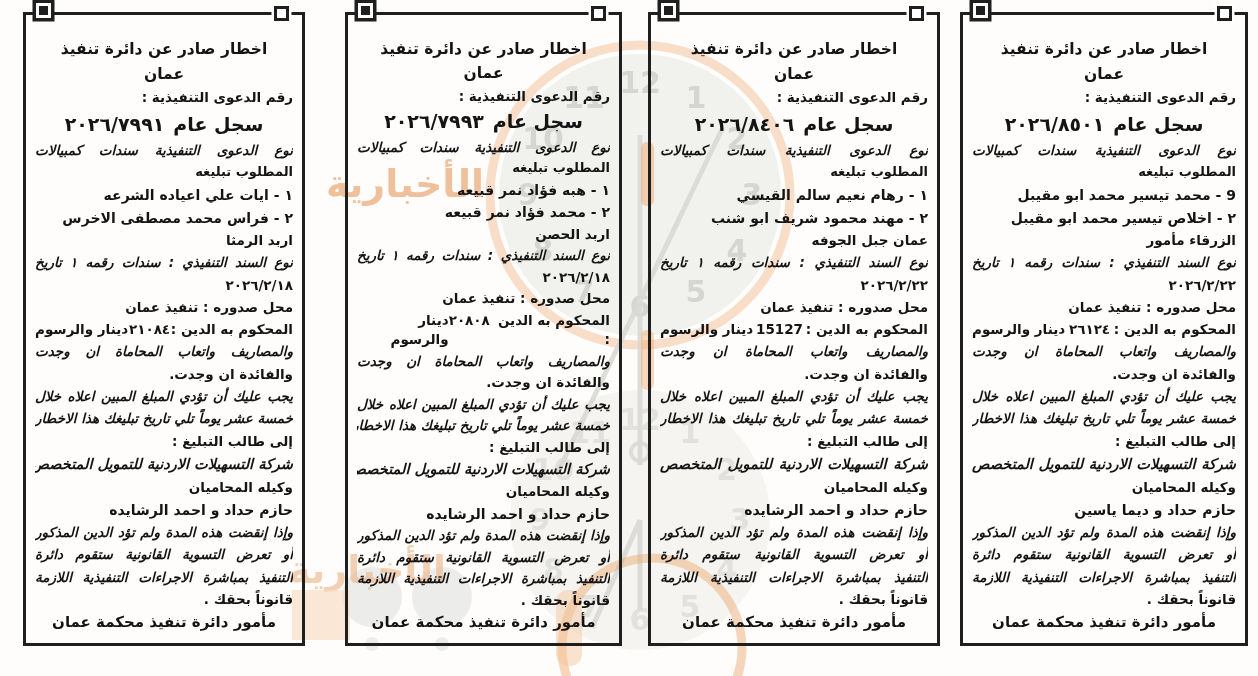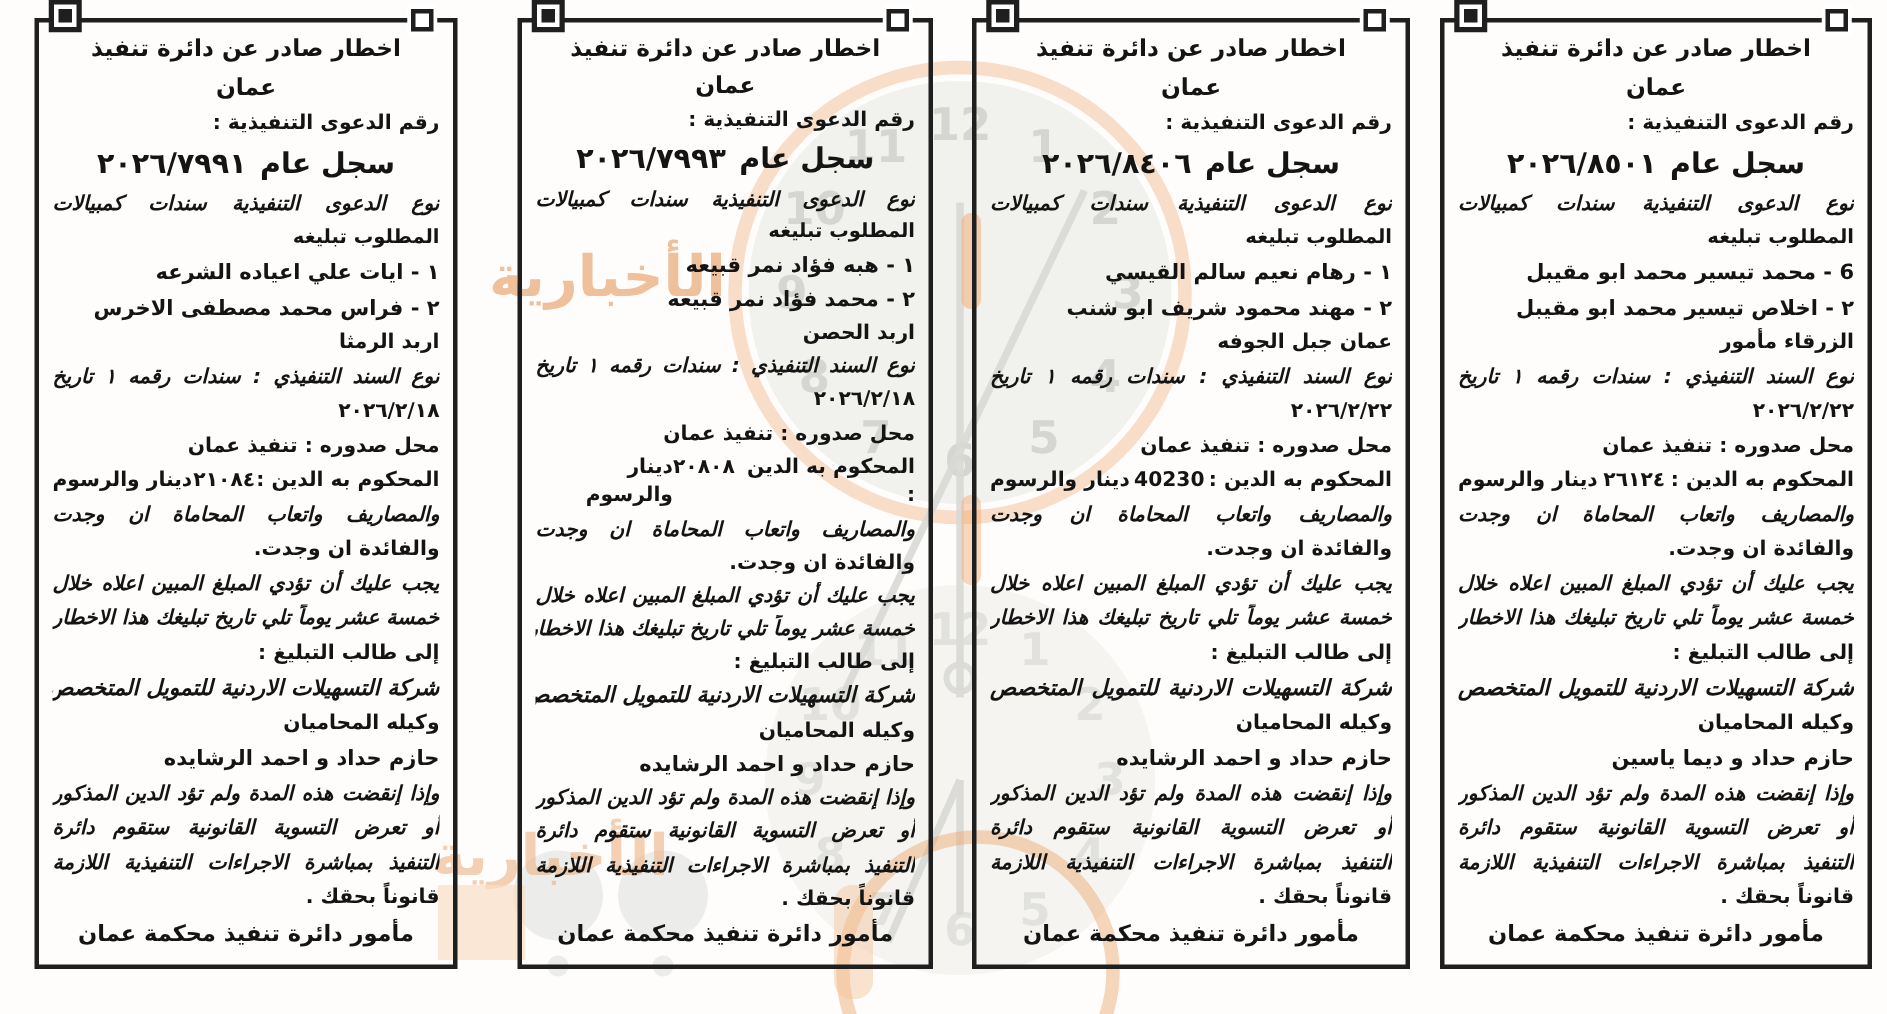--- a/index.html
+++ b/index.html
@@ -23,21 +23,21 @@
   .wm-square{position:absolute;left:292px;top:590px;width:58px;height:50px;background:#f8ddc4;opacity:.7;}
   .wm-blob{position:absolute;left:556px;top:590px;width:26px;height:76px;border-radius:12px;background:#f3c49a;opacity:.45;}
   .clock-nums{font-size:30px;font-weight:bold;fill:#d2d2cf;text-anchor:middle;}
   
   #notices{position:absolute;inset:0;z-index:1;}
   .notice-box{
     position:absolute;top:12px;height:634px;
     border:3.5px solid #1f1f1f;
     box-sizing:border-box;
     display:flex;flex-direction:column;justify-content:space-between;
-    padding:6px 9px 9px 9px;
+    padding:23px 9px 9px 9px;
     color:#141414;font-weight:bold;font-size:13.5px;
     background:transparent;
   }
   .pos0{left:960px;width:288px;}
   .pos1{left:648px;width:292px;}
   .pos2{left:345px;width:277px;}
   .pos3{left:23px;width:282px;}
   .orn{position:absolute;}
   .orn-left{
     top:-9px;left:13px;width:9px;height:9px;background:#1f1f1f;
@@ -130,21 +130,21 @@
 
     <div class="ln title">اخطار صادر عن دائرة تنفيذ</div>
     <div class="ln title">عمان</div>
     <div class="ln c">رقم الدعوى التنفيذية :</div>
     <div class="ln case-num-line">
       <span>٢٠٢٦/٨٥٠١</span>
       <span>سجل عام</span>
     </div>
     <div class="ln j">نوع الدعوى التنفيذية سندات كمبيالات</div>
     <div class="ln c notify">المطلوب تبليغه</div>
-    <div class="ln r debtor">6 - محمد تيسير محمد ابو مقيبل</div>
+    <div class="ln r debtor">9 - محمد تيسير محمد ابو مقيبل</div>
     <div class="ln r debtor">٢ - اخلاص تيسير محمد ابو مقيبل</div>
     <div class="ln r">الزرقاء مأمور</div>
     <div class="ln j">نوع السند التنفيذي : سندات رقمه ١ تاريخ</div>
     <div class="ln c">٢٠٢٦/٢/٢٢</div>
     <div class="ln r">محل صدوره : تنفيذ عمان</div>
     <div class="ln amount-line">
       <span>المحكوم به الدين :</span>
       <span>٢٦١٢٤</span>
       <span>دينار والرسوم</span>
     </div>
@@ -177,21 +177,21 @@
     <div class="ln j">نوع الدعوى التنفيذية سندات كمبيالات</div>
     <div class="ln c notify">المطلوب تبليغه</div>
     <div class="ln r debtor">١ - رهام نعيم سالم القيسي</div>
     <div class="ln r debtor">٢ - مهند محمود شريف ابو شنب</div>
     <div class="ln r">عمان جبل الجوفه</div>
     <div class="ln j">نوع السند التنفيذي : سندات رقمه ١ تاريخ</div>
     <div class="ln c">٢٠٢٦/٢/٢٢</div>
     <div class="ln r">محل صدوره : تنفيذ عمان</div>
     <div class="ln amount-line">
       <span>المحكوم به الدين :</span>
-      <span>40230</span>
+      <span>15127</span>
       <span>دينار والرسوم</span>
     </div>
     <div class="ln j">والمصاريف واتعاب المحاماة ان وجدت</div>
     <div class="ln r">والفائدة ان وجدت.</div>
     <div class="ln j">يجب عليك أن تؤدي المبلغ المبين اعلاه خلال</div>
     <div class="ln j">خمسة عشر يوماً تلي تاريخ تبليغك هذا الاخطار</div>
     <div class="ln r">إلى طالب التبليغ :</div>
     <div class="ln j company">شركة التسهيلات الاردنية للتمويل المتخصص</div>
     <div class="ln c">وكيله المحاميان</div>
     <div class="ln c debtor">حازم حداد و احمد الرشايده</div>

